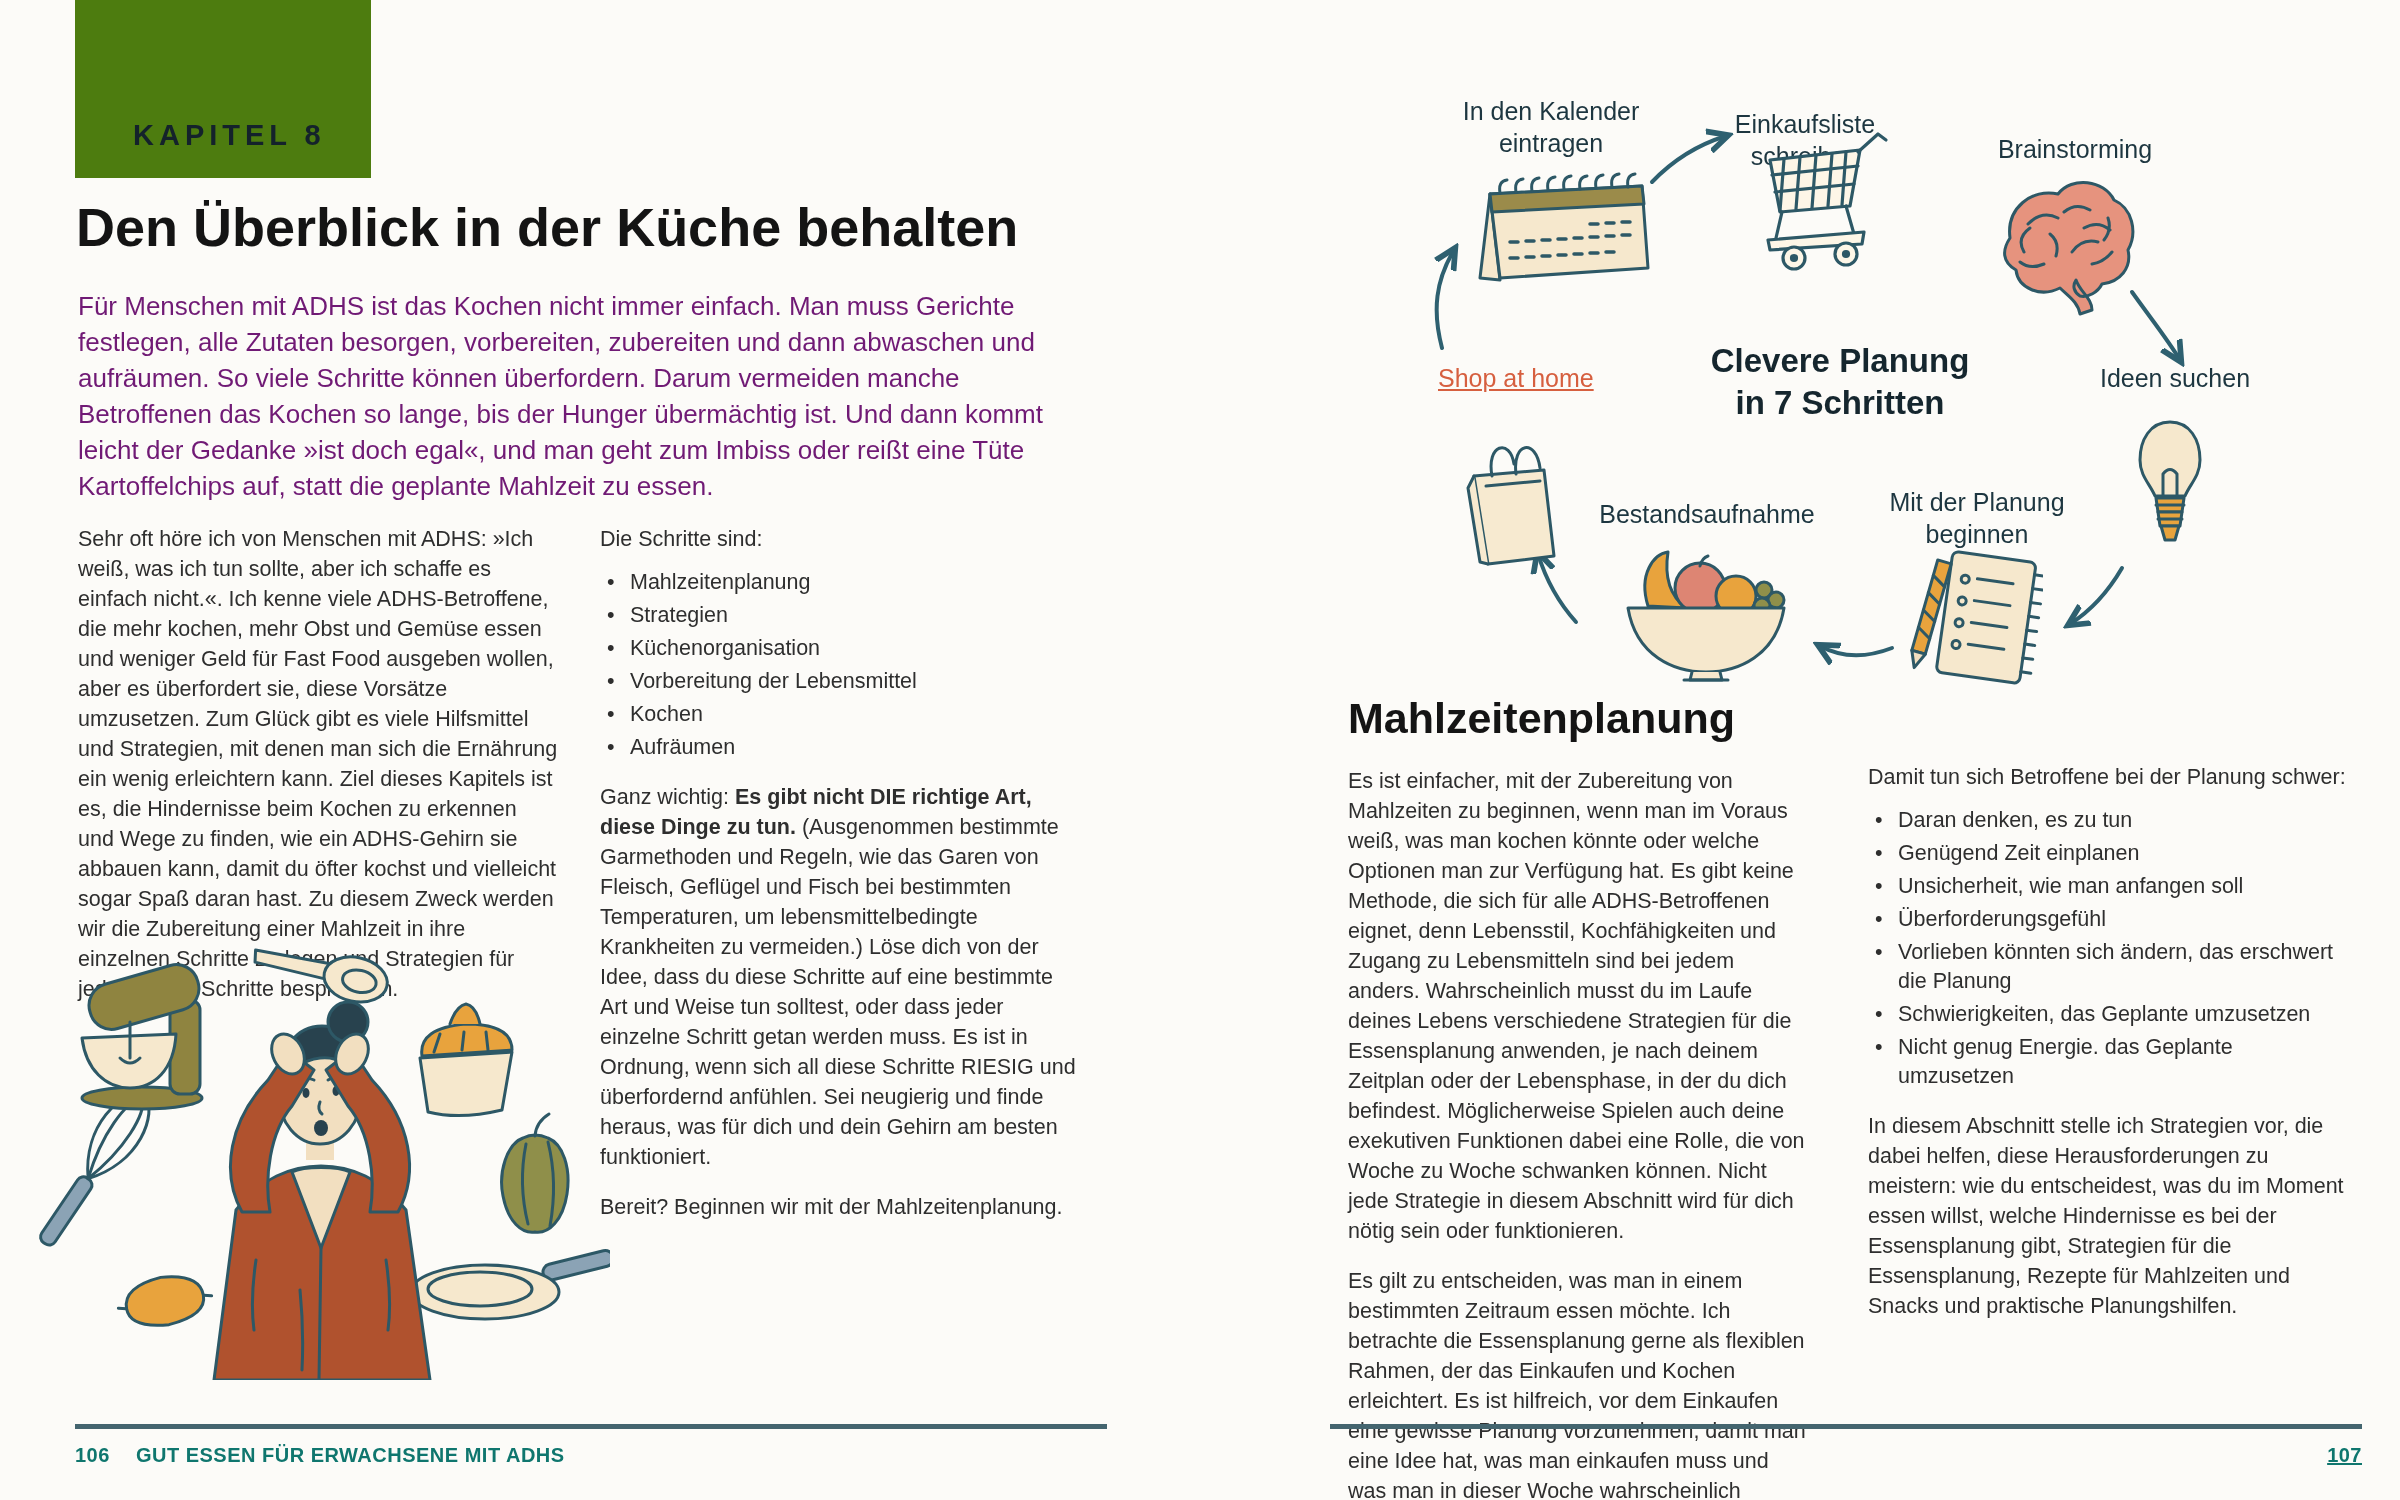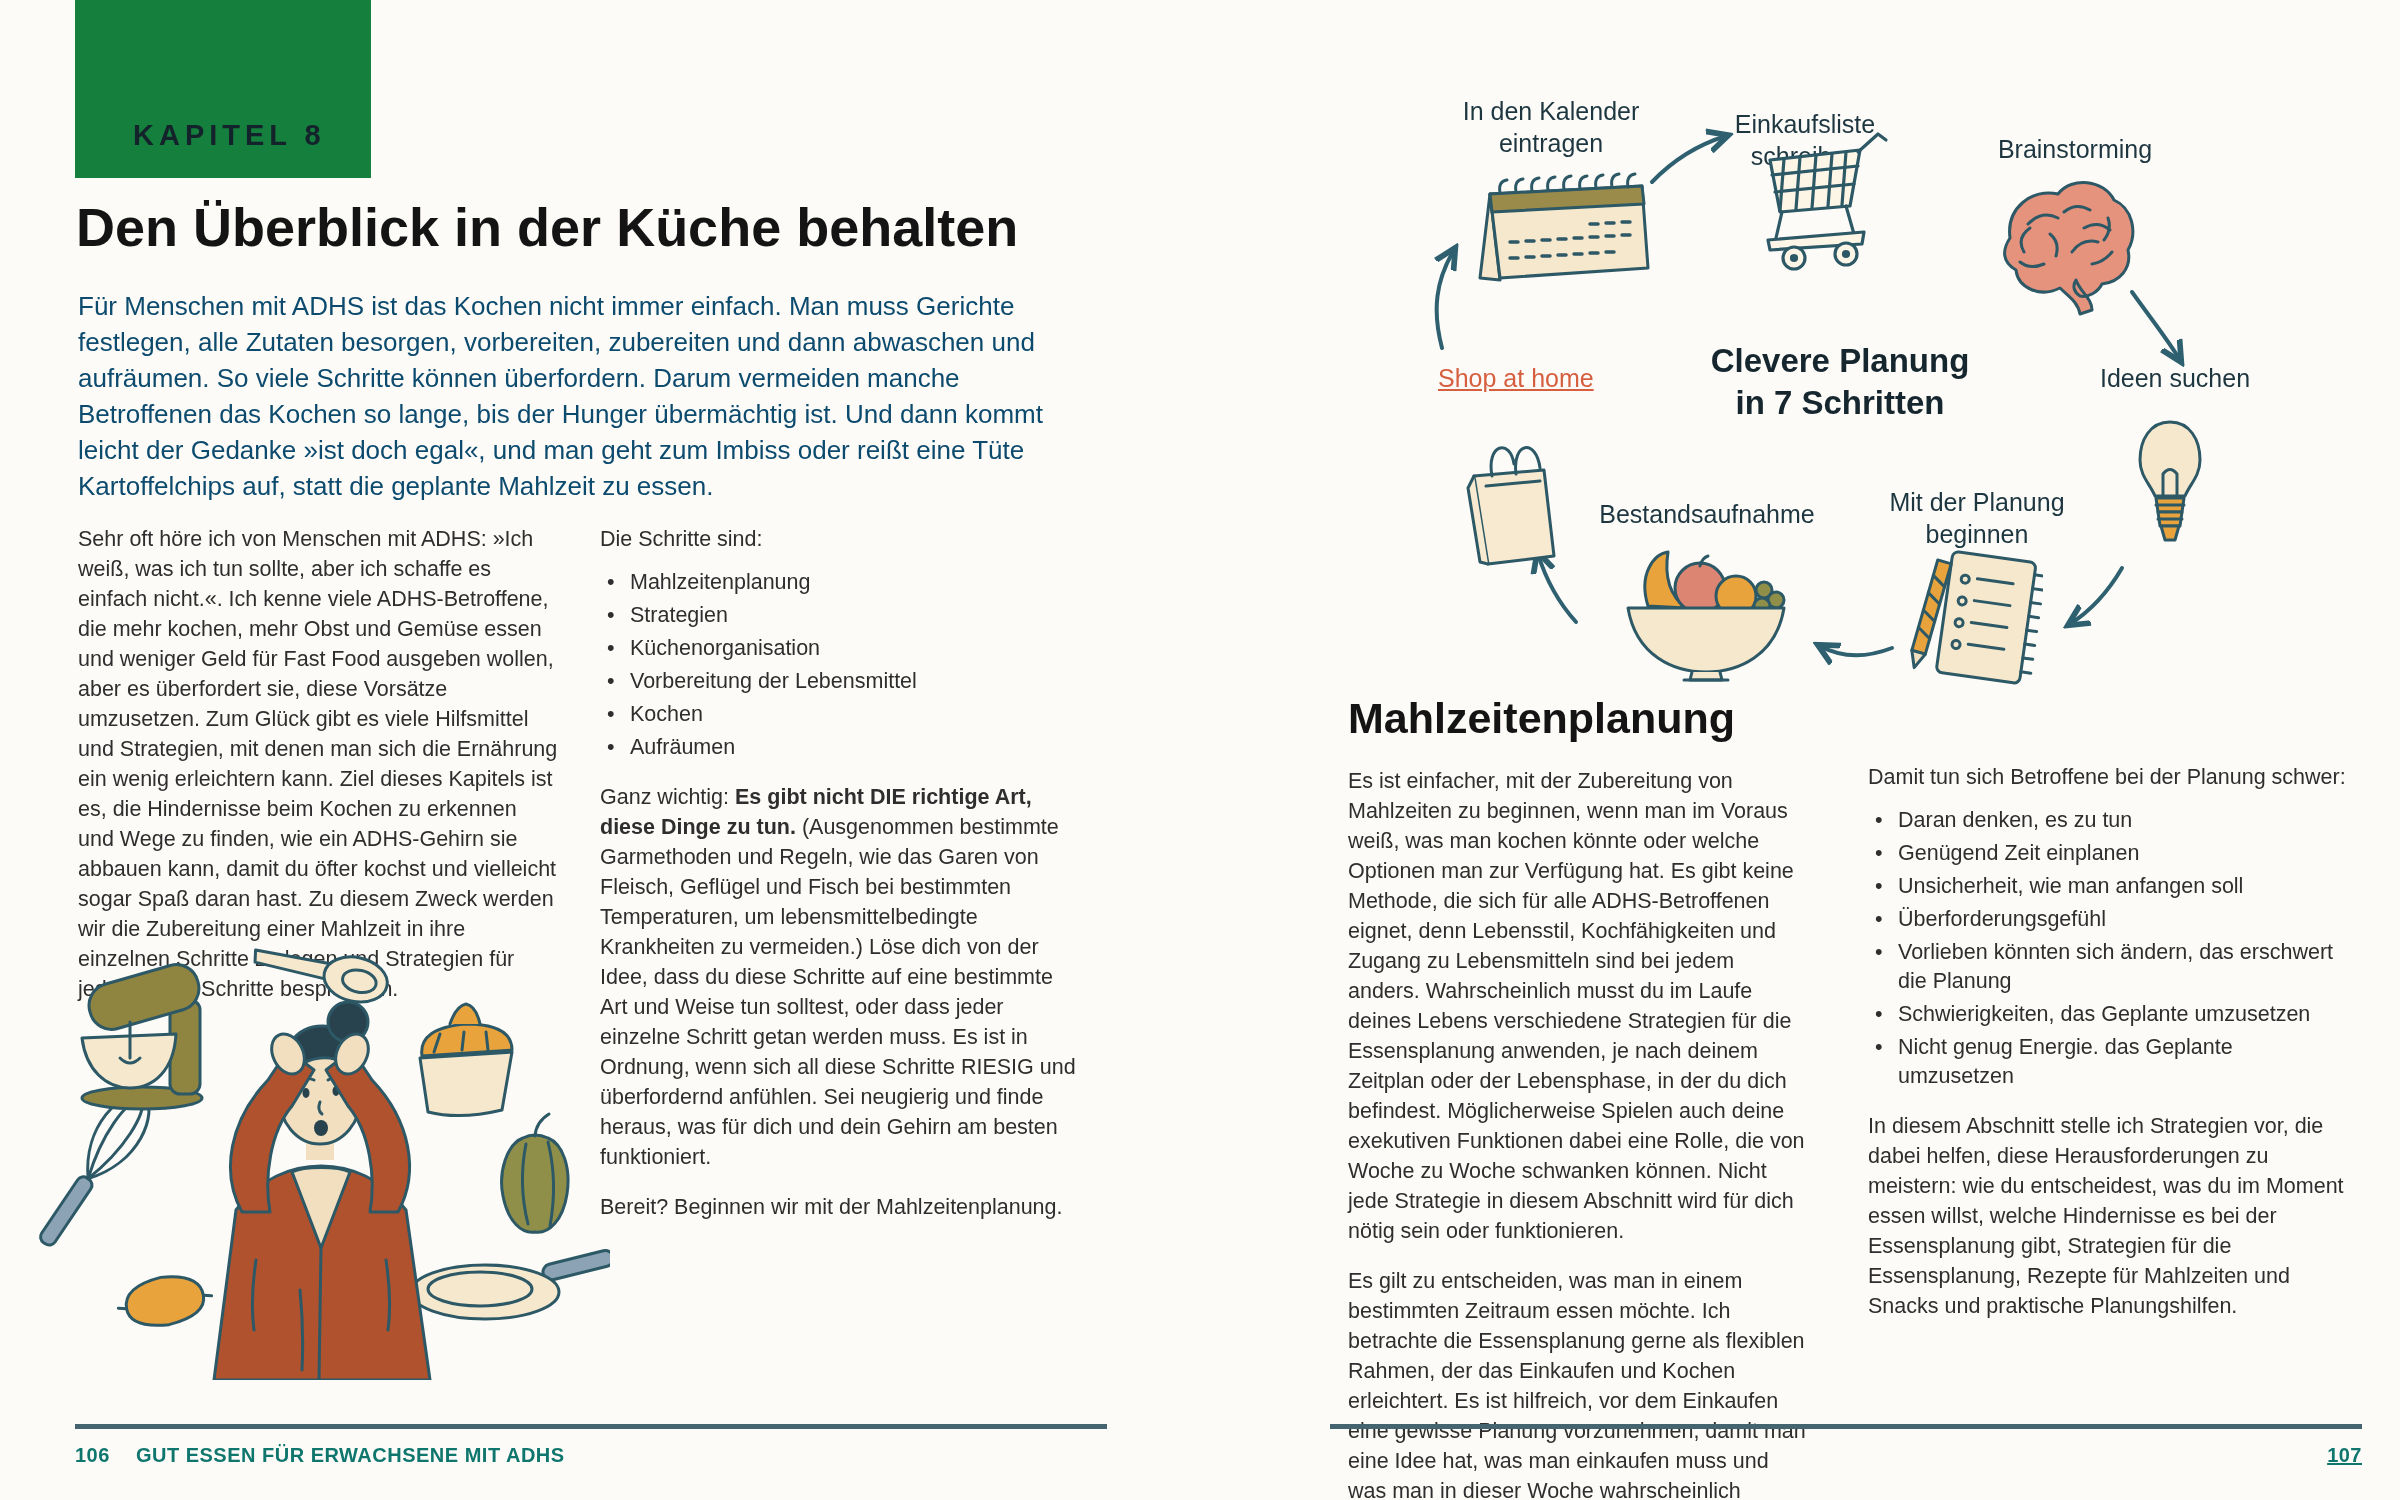--- a/index.html
+++ b/index.html
@@ -4,34 +4,34 @@
 <style>
   html,body{margin:0;padding:0;}
   body{
     width:2400px;height:1500px;position:relative;overflow:hidden;
     background:#fcfbf8;color:#2e2e2e;
     font-family:"Liberation Sans", sans-serif;
   }
   .abs{position:absolute;}
   
   .chapter-box{
-    left:75px;top:0;width:296px;height:178px;background:#15803d;
+    left:75px;top:0;width:296px;height:178px;background:#4d7c0f;
     display:flex;align-items:flex-end;
   }
   .kicker{
     padding:0 0 26px 58px;font-size:29px;font-weight:700;letter-spacing:5px;
     color:#14222b;
   }
   .title{
     left:76px;top:196px;width:1060px;margin:0;
     font-size:54px;line-height:62px;font-weight:700;color:#141414;
   }
   .intro{
     left:78px;top:288px;width:1014px;margin:0;
-    font-size:26px;line-height:36px;color:#0c4a6e;
+    font-size:26px;line-height:36px;color:#701a75;
   }
   .col{font-size:21.5px;line-height:30px;color:#2e2e2e;}
   .col p{margin:0 0 20px 0;}
   .col1-left{left:78px;top:524px;width:480px;}
   .col2-left{left:600px;top:524px;width:484px;}
   .book-list{list-style:none;margin:14px 0 20px 0;padding:0;}
   .book-list li{position:relative;padding-left:30px;margin:0 0 4px 0;line-height:29px;}
   .book-list li::before{content:"\2022";position:absolute;left:7px;top:0;}
   .footer-rule{height:5px;background:#44656f;top:1424px;}
   .rule-left{left:75px;width:1032px;}

